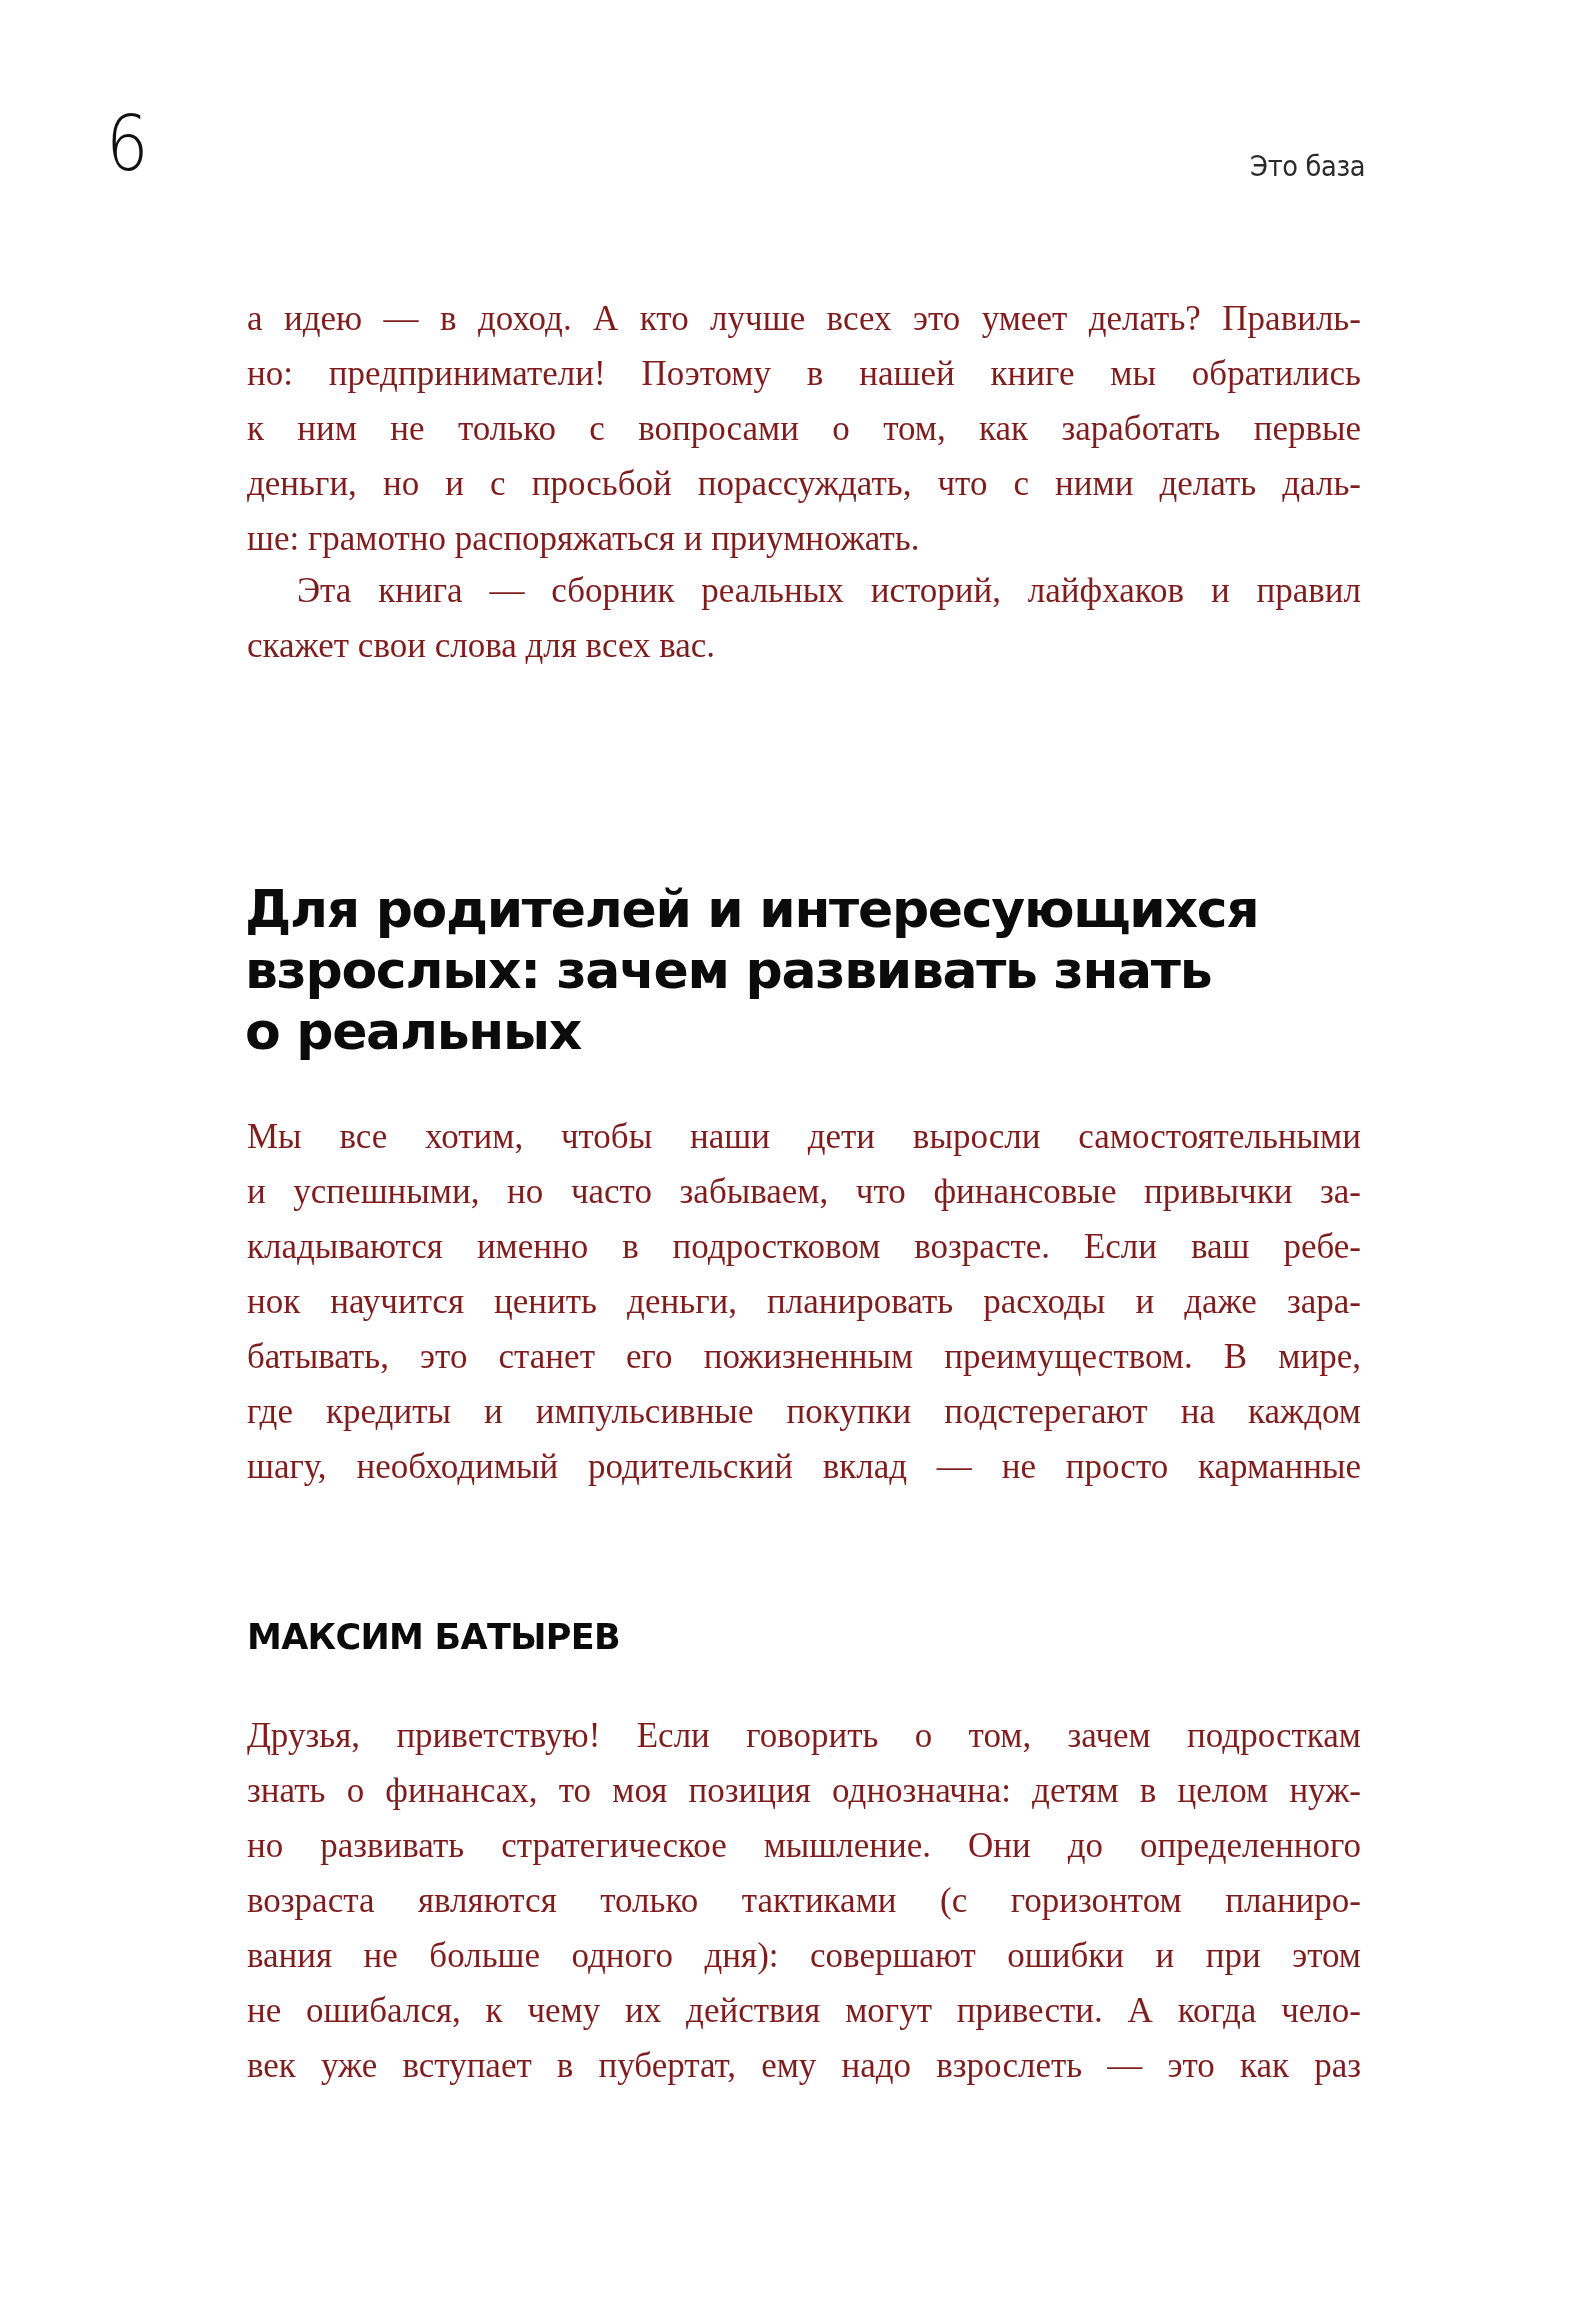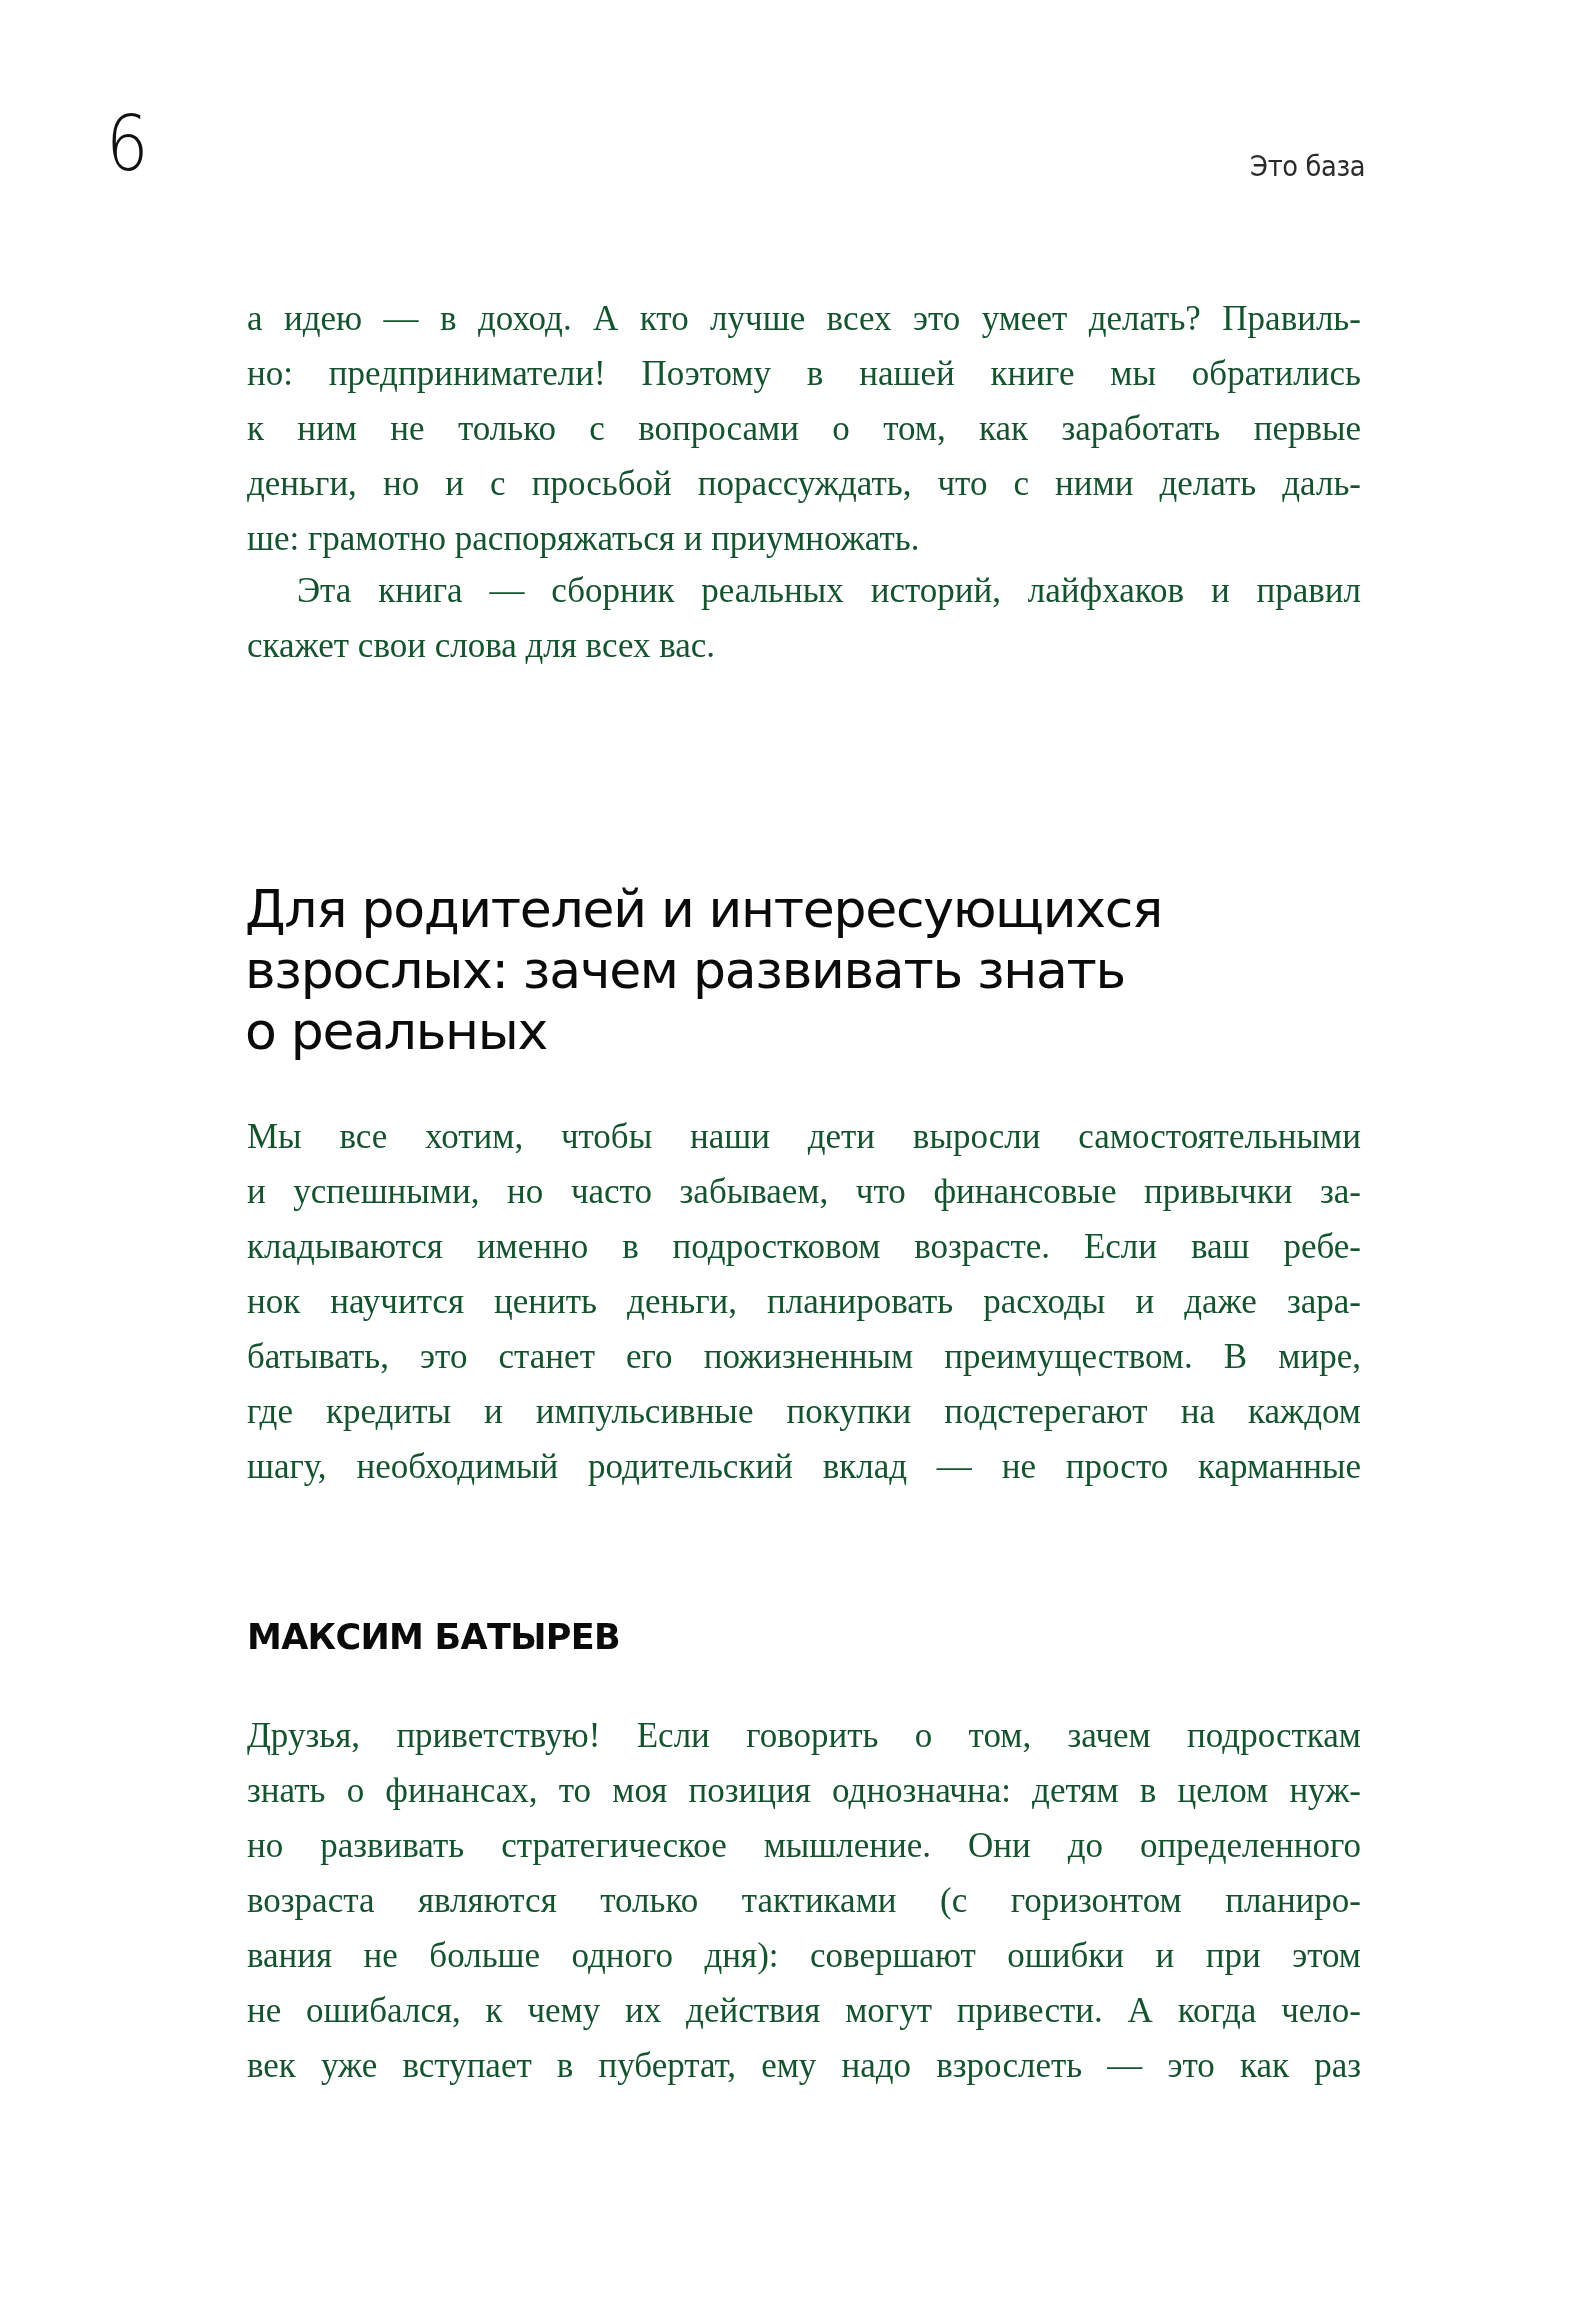--- a/index.html
+++ b/index.html
@@ -46,35 +46,35 @@
   }
   .line {
     display: block;
     height: 55px;
     line-height: 55px;
     font-family: "Liberation Serif", "DejaVu Serif", serif;
     font-size: 35px;
     text-align: justify;
     text-align-last: justify;
     white-space: nowrap;
-    color: #14532d;
+    color: #7f1d1d;
   }
   .line.last {
     text-align-last: left;
   }
   .line.indent {
     padding-left: 50px;
   }
   .heading {
     position: absolute;
     left: 245px;
     top: 879px;
     width: 1163px;
     font-family: "DejaVu Sans", "Liberation Sans", sans-serif;
-    font-weight: normal;
+    font-weight: bold;
     font-size: 52px;
     line-height: 61px;
     letter-spacing: -1.3px;
     color: #0b0b0b;
   }
   .heading .hline {
     display: block;
     white-space: nowrap;
   }
   .author {

